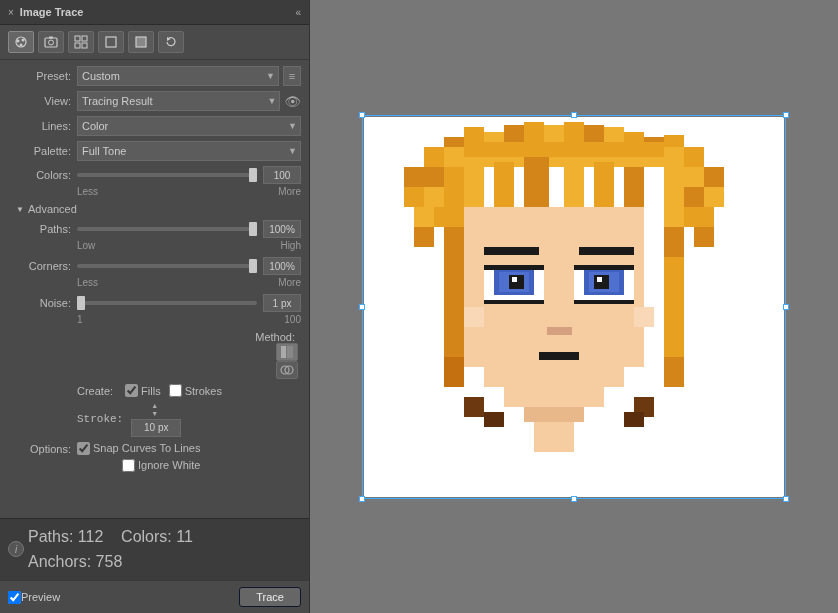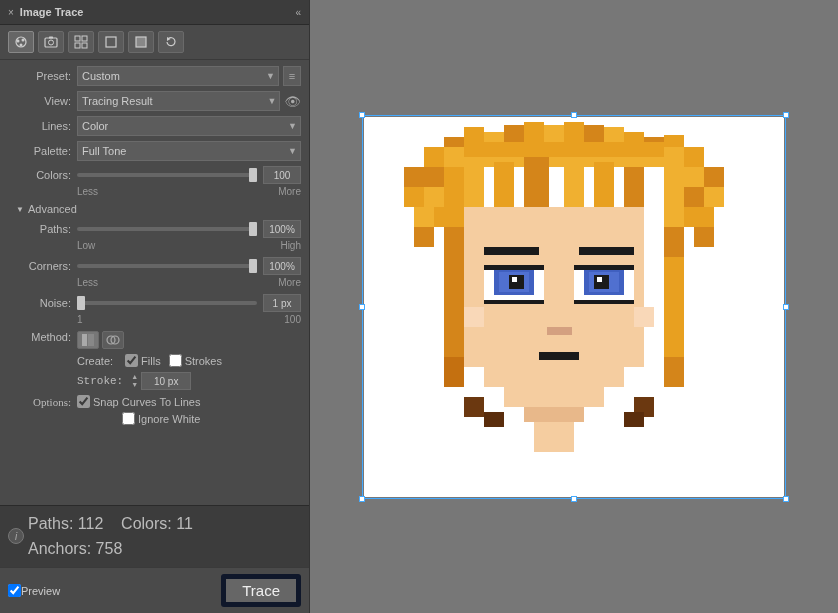--- a/index.html
+++ b/index.html
@@ -196,22 +196,23 @@
       font-size: 11px;
     }
 
     .section-triangle {
       font-size: 8px;
     }
 
     
     .method-row {
       display: flex;
-      align-items: flex-start;
+      align-items: flex-end;
       margin-bottom: 5px;
+      flex-direction: column;
     }
 
     .method-btn {
       width: 22px;
       height: 18px;
       background: #5c5c5c;
       border: 1px solid #6a6a6a;
       border-radius: 2px;
       cursor: pointer;
       display: flex;
@@ -287,21 +288,20 @@
     }
 
     .options-label {
       color: #bbb;
       width: 55px;
       text-align: right;
       margin-right: 6px;
       font-size: 11px;
       flex-shrink: 0;
       padding-top: 1px;
-      font-family: Liberation Serif, serif;
     }
 
     .options-checks {
       display: flex;
       flex-direction: column;
       gap: 4px;
     }
 
     
     .stats-row {
@@ -346,24 +346,24 @@
 
     .preview-check {
       display: flex;
       align-items: center;
       color: #ccc;
       font-size: 11px;
     }
 
     .trace-btn {
       background: #666;
-      border: 5px solid #0f172a;
+      border: 1px solid #0f172a;
       border-radius: 3px;
       color: #eee;
-      font-size: 15px;
+      font-size: 11px;
       padding: 3px 16px;
       cursor: pointer;
     }
 
     
     .canvas-area {
       flex: 1;
       background: #777;
       display: flex;
       align-items: center;
@@ -606,21 +606,21 @@
         <span>Fills</span>
       </label>
       <label class="checkbox-label">
         <input type="checkbox" style="">
         <span>Strokes</span>
       </label>
     </div>
 
     <div class="stroke-row">
       <span style="color:#bbb;font-size:11px;margin-right:8px;font-family:Liberation Mono, monospace;">Stroke:</span>
-      <div style="display:flex;align-items:center;">
+      <div style="display:flex;align-items:center;flex-direction:column;">
         <div class="stroke-arrows">
           <span class="stroke-arrow">▲</span>
           <span class="stroke-arrow">▼</span>
         </div>
         <input type="text" class="stroke-input" value="10 px" style="">
       </div>
     </div>
 
     <div class="options-row">
       <span class="options-label">Options:</span>

